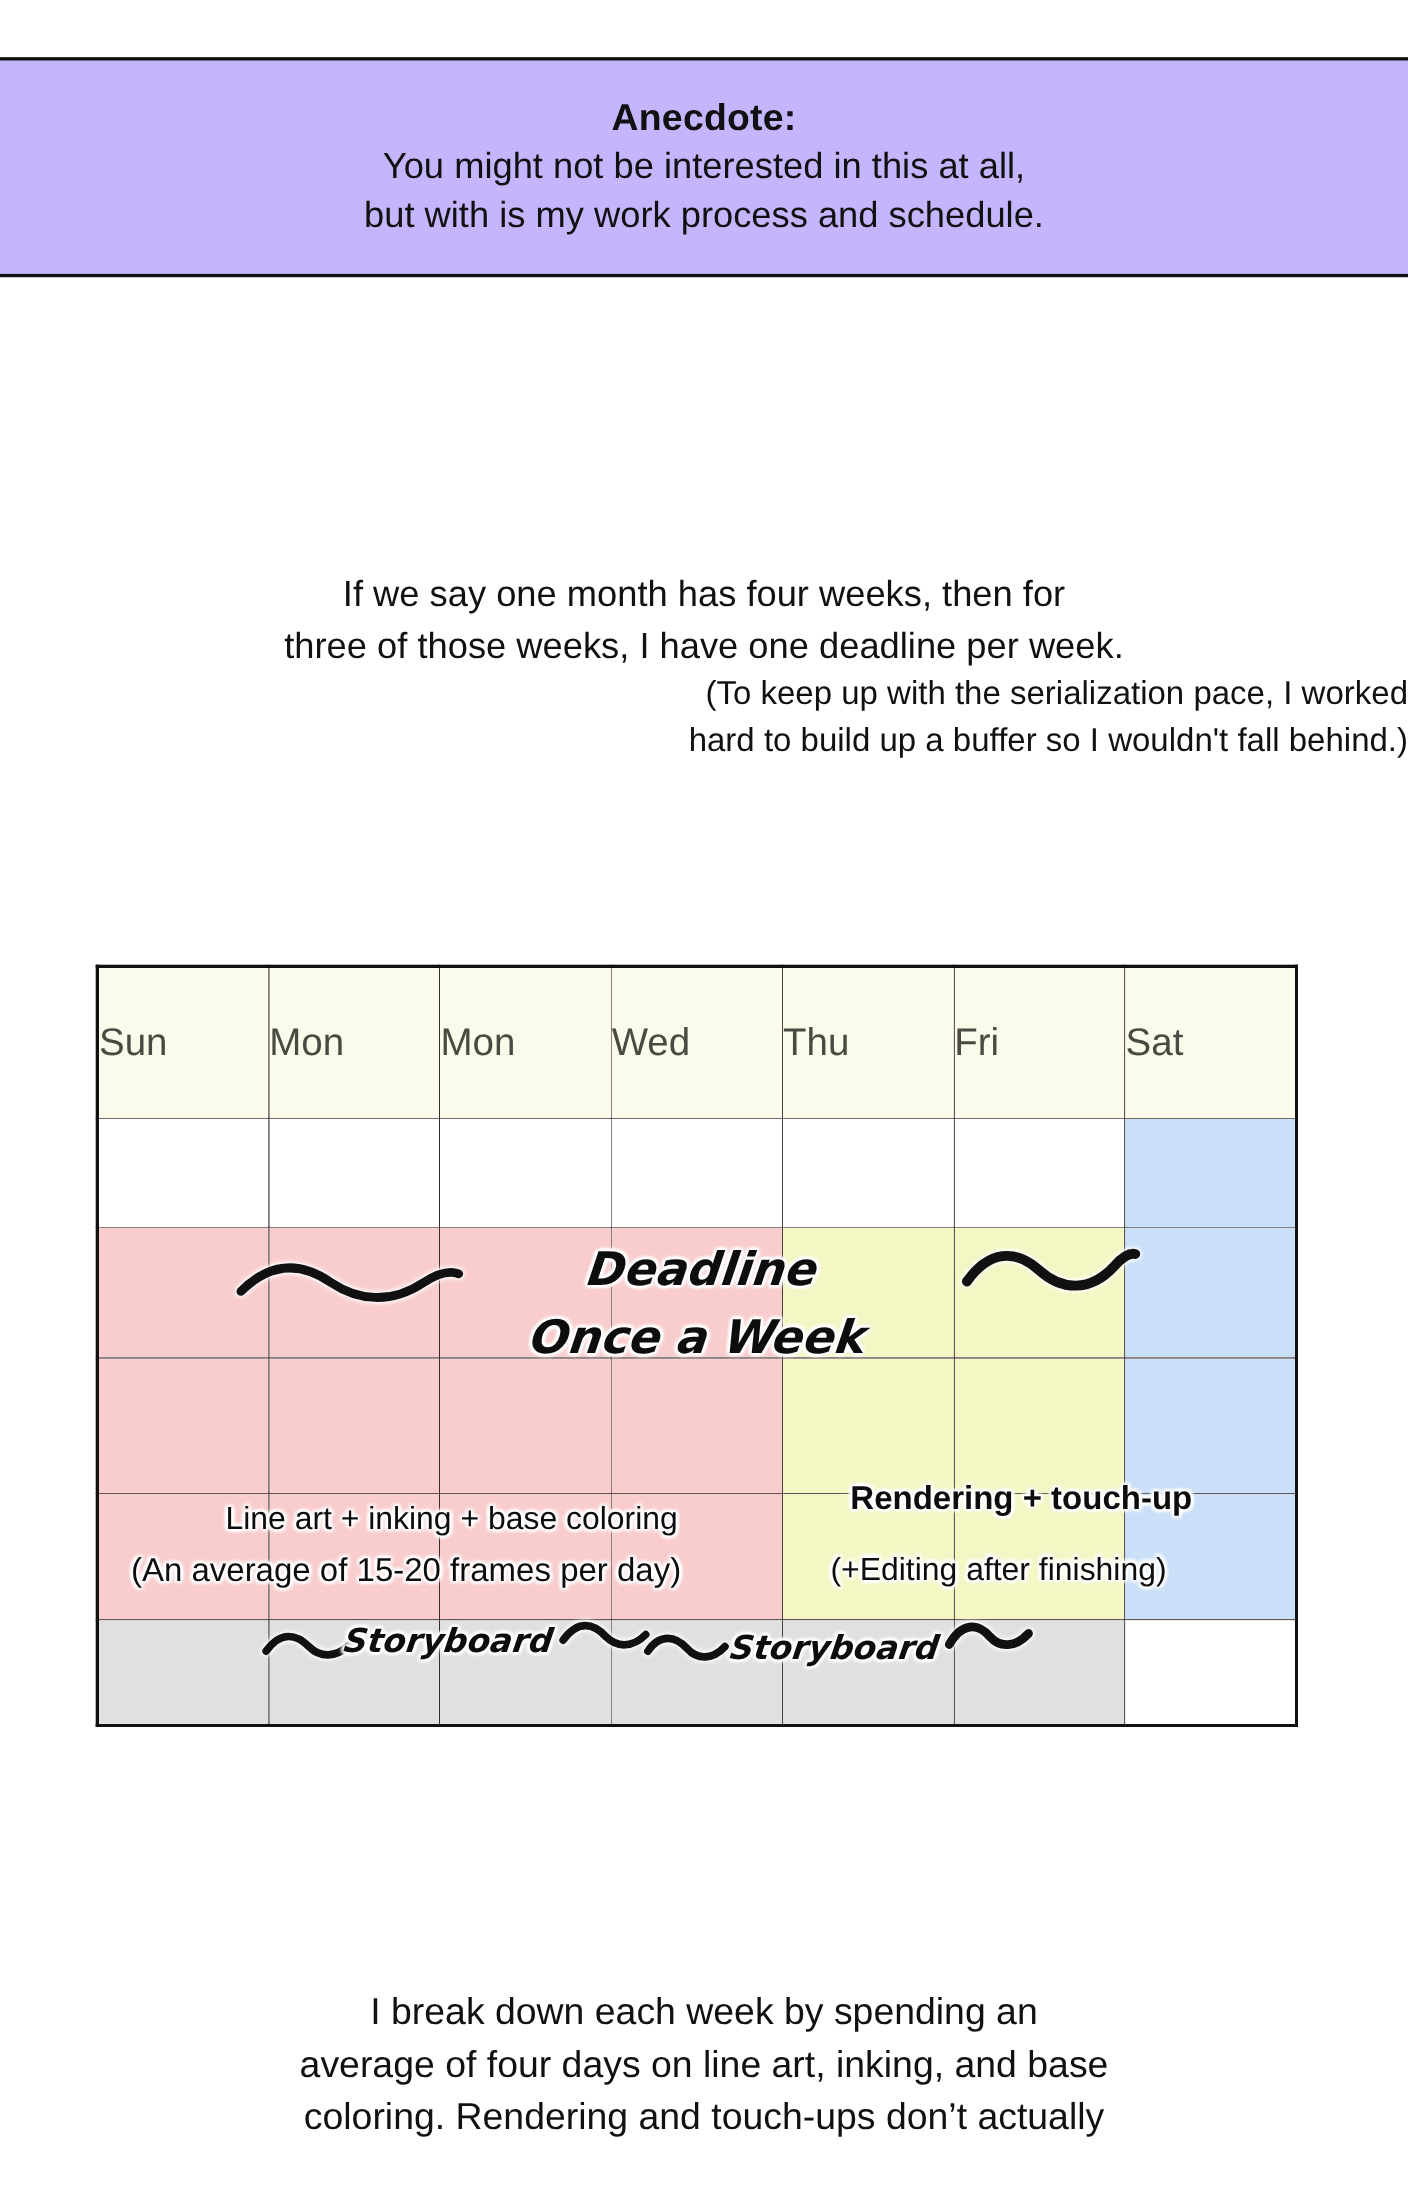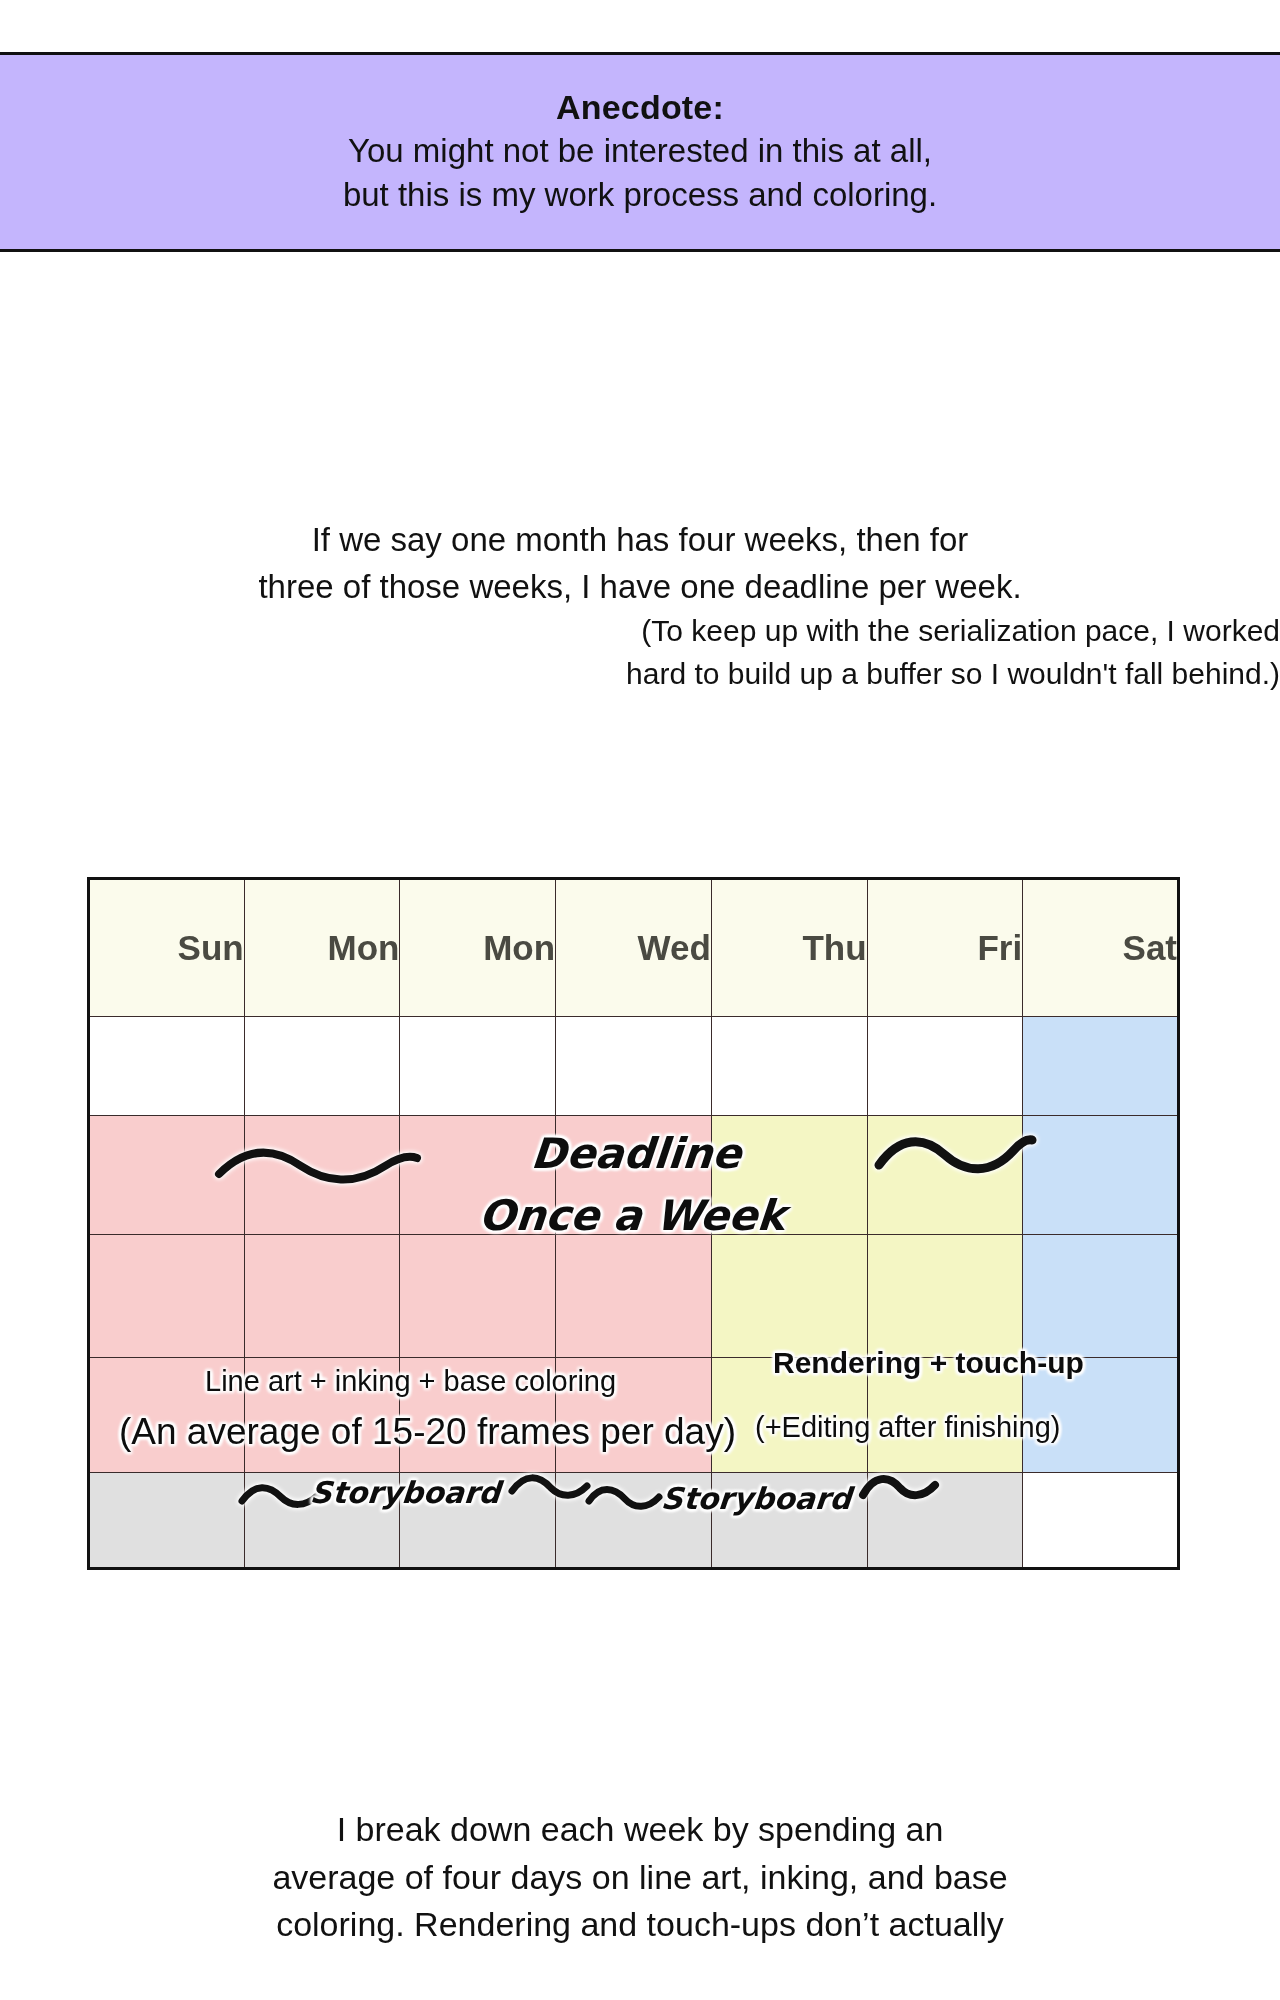--- a/index.html
+++ b/index.html
@@ -75,24 +75,23 @@
   table.calendar {
     border-collapse: collapse;
     width: 1093px;
     table-layout: fixed;
     border: 3px solid #111111;
   }
   table.calendar td {
     border: 1.5px solid #3a2b2b;
     padding: 0;
     margin: 0;
-    text-align: right;
+    text-align: left;
     vertical-align: middle;
     position: relative;
-    font-weight: bold;
   }
 
   
   tr.head-row td {
     height: 136px;
     font-size: 35px;
     color: #4a4a42;
     background: #fbfbec;
   }
   td.head-sun {
@@ -169,21 +168,21 @@
     font-family: "Liberation Sans", "DejaVu Sans", sans-serif;
     color: #0d0d0d;
     white-space: nowrap;
     text-shadow:
       2px 0 3px #ffffff, -2px 0 3px #ffffff,
       0 2px 3px #ffffff, 0 -2px 3px #ffffff,
       2px 2px 3px #ffffff, -2px -2px 3px #ffffff,
       2px -2px 3px #ffffff, -2px 2px 3px #ffffff;
   }
   .flat.w1 { font-size: 29px; left: 70px;  top: 488px; padding-left: 48px; }
-  .flat.w2 { font-size: 37px; left: 32px;  top: 534px; }
+  .flat.w2 { font-size: 30px; left: 32px;  top: 534px; }
   .flat.w3 { font-size: 30px; left: 686px; top: 469px; font-weight: bold; }
   .flat.w4 { font-size: 29px; left: 668px; top: 534px; }
 
   .squiggle {
     position: absolute;
     pointer-events: none;
     filter: drop-shadow(0 0 2px #ffffff) drop-shadow(0 0 2px #ffffff);
   }
   .sq-a { left: 126px; top: 263px; }
   .sq-b { left: 786px; top: 250px; }
@@ -206,21 +205,21 @@
     line-height: 1.4;
     white-space: nowrap;
   }
 </style>
 </head>
 <body>
 
 <div class="banner">
   <div class="banner-title">Anecdote:</div>
   <div class="banner-line">You might not be interested in this at all,</div>
-  <div class="banner-line">but this is my work process and coloring.</div>
+  <div class="banner-line">but with is my work process and schedule.</div>
 </div>
 
 <div class="intro">
   <div class="intro-line">If we say one month has four weeks, then for</div>
   <div class="intro-line">three of those weeks, I have one deadline per week.</div>
   <div class="intro-line sub">(To keep up with the serialization pace, I worked</div>
   <div class="intro-line sub">hard to build up a buffer so I wouldn't fall behind.)</div>
 </div>
 
 <div class="calendar-wrap">

